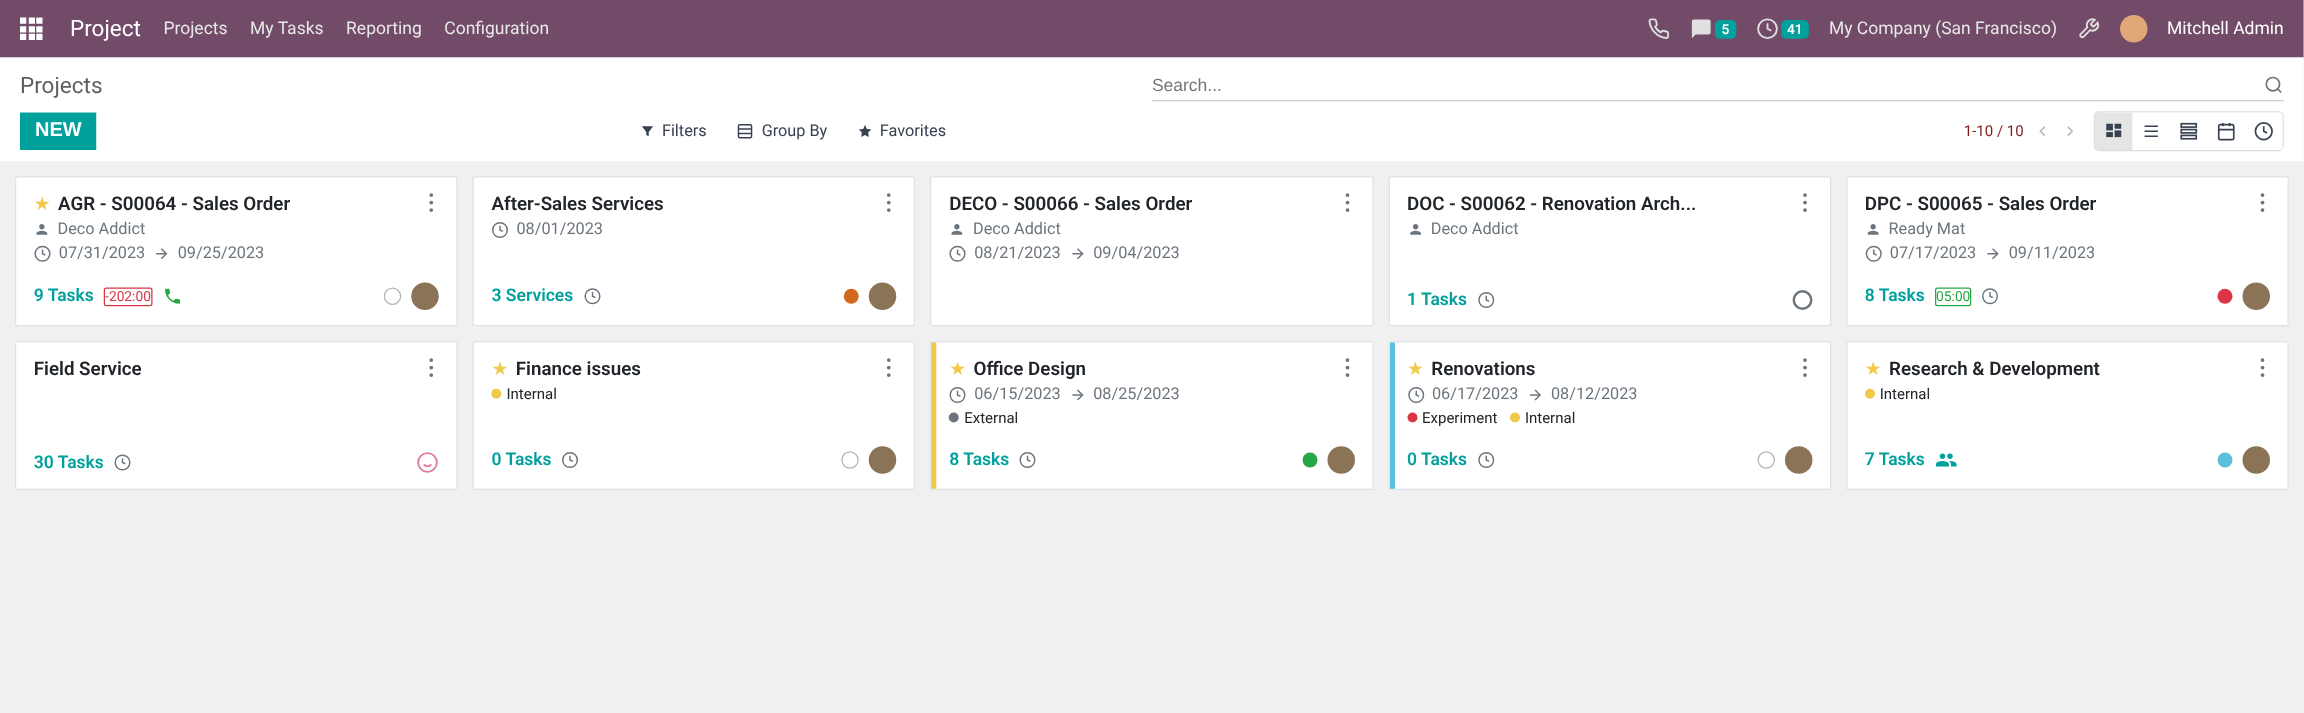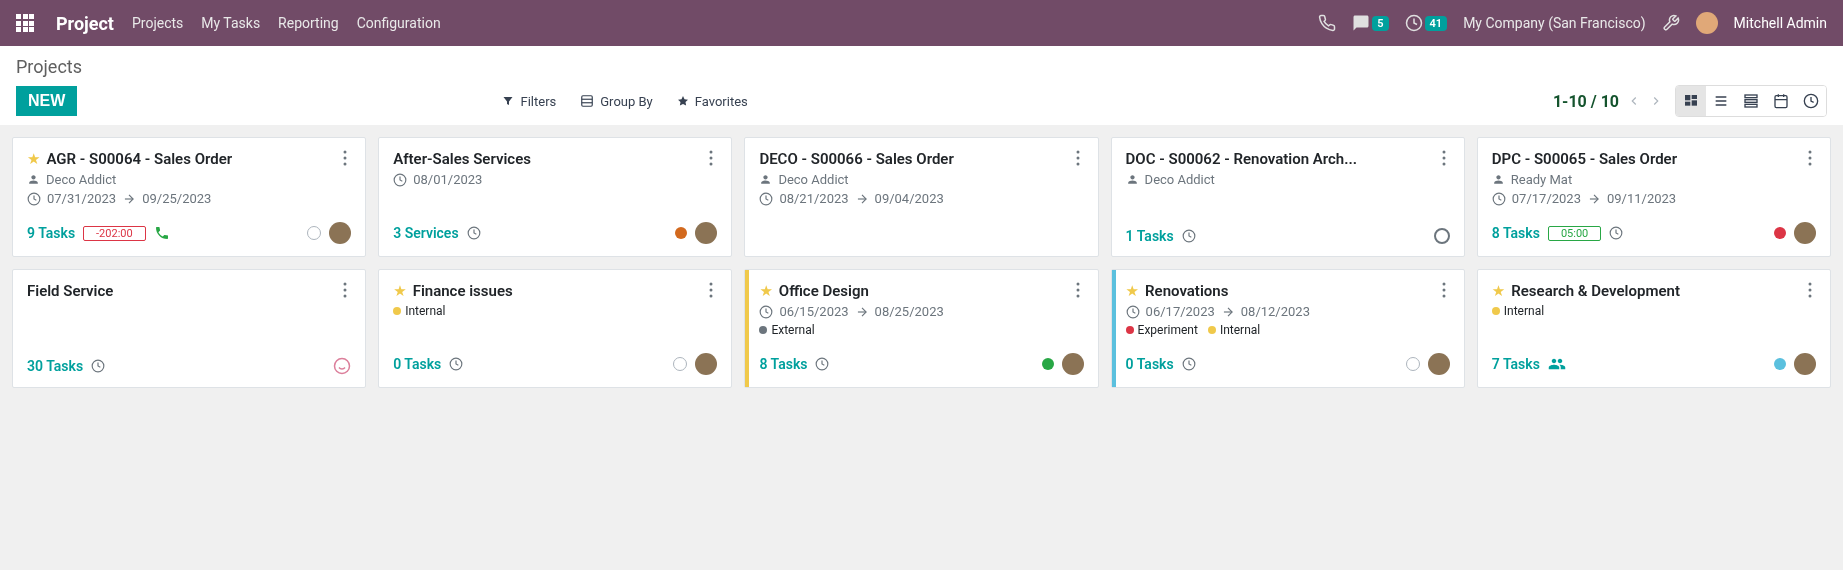--- a/index.html
+++ b/index.html
@@ -1,55 +1,55 @@
 <!DOCTYPE html>
 <html><head>
 <meta charset="utf-8">
 <style>
 * { margin: 0; padding: 0; box-sizing: border-box; }
 body { font-family: -apple-system, BlinkMacSystemFont, "Segoe UI", Roboto, sans-serif; background: #f0f0f0; font-size: 13px; color: #212529; }
 .navbar { background: #714b67; height: 46px; display: flex; align-items: center; padding: 0 16px; color: #fff; }
 .nav-left { display: flex; align-items: center; gap: 18px; }
 .app-icon { width: 18px; height: 18px; display: grid; grid-template-columns: repeat(3,1fr); grid-template-rows: repeat(3,1fr); gap: 1.5px; }
 .app-icon span { background: #fff; }
-.app-title { font-size: 18px; font-weight: 700; margin-left: 4px; }
+.app-title { font-size: 18px; font-weight: 400; margin-left: 4px; }
 .nav-link { color: #e9e9e9; font-size: 14px; cursor: pointer; }
 .nav-right { margin-left: auto; display: flex; align-items: center; gap: 16px; }
 .badge { background: #00a09d; color: #fff; font-size: 11px; border-radius: 4px; padding: 1px 5px; font-weight: 600; }
 .avatar-small { width: 22px; height: 22px; border-radius: 50%; background: #e0a878; }
 .icon-btn { color: #e0e0e0; cursor: pointer; display: flex; align-items: center; gap: 2px; }
 .company { font-size: 14px; color: #e9e9e9; }
 .user-name { font-size: 14px; }
 .control-panel { background: #fff; padding: 10px 16px 8px; }
 .cp-row1 { display: flex; align-items: center; }
 .breadcrumb { font-size: 18px; color: #5f5f5f; }
 .search-box { margin-left: auto; flex: 1; max-width: 50%; border-bottom: 1px solid #ccc; padding: 4px 0; display: flex; align-items: center; }
 .search-box input { border: none; outline: none; flex: 1; font-size: 14px; }
 .cp-row2 { display: flex; align-items: center; margin-top: 8px; }
 .new-btn { background: #00a09d; color: #fff; border: none; padding: 6px 12px; font-size: 16px; font-weight: 600; cursor: pointer; }
 .search-options { margin-left: auto; display: flex; gap: 24px; margin-right: 380px; }
 .s-opt { display: flex; align-items: center; gap: 6px; font-size: 13px; color: #374151; cursor: pointer; }
 .cp-right { margin-left: auto; display: flex; align-items: center; gap: 12px; }
-.pager { font-size: 16px; color: #14532d; display: flex; align-items: center; gap: 8px; font-weight: bold; }
+.pager { font-size: 12px; color: #7f1d1d; display: flex; align-items: center; gap: 8px; }
 .view-switcher { display: flex; border-radius: 4px; overflow: hidden; border: 1px solid #ddd; }
 .view-btn { width: 30px; height: 30px; display: flex; align-items: center; justify-content: center; cursor: pointer; background: #fff; }
 .view-btn.active { background: #e5e5e5; }
 .kanban { padding: 12px; display: grid; grid-template-columns: repeat(5, 1fr); gap: 12px; }
 .card { background: #fff; border: 1px solid #dee2e6; border-radius: 2px; padding: 12px 14px; position: relative; min-height: 110px; display: flex; flex-direction: column; }
 .card-accent { position: absolute; left: 0; top: 0; bottom: 0; width: 4px; }
 .card-header { display: flex; align-items: flex-start; }
 .star { color: #f0c94b; margin-right: 6px; font-size: 15px; cursor: pointer; }
 .card-title { font-weight: 600; font-size: 15px; color: #212529; flex: 1; white-space: nowrap; overflow: hidden; text-overflow: ellipsis; }
 .card-menu { color: #6c757d; cursor: pointer; padding: 0 4px; }
 .card-line { display: flex; align-items: center; gap: 6px; color: #6c757d; font-size: 13px; margin-top: 4px; }
 .tag { font-size: 12px; display: inline-flex; align-items: center; gap: 4px; margin-top: 4px; }
 .tag-dot { width: 8px; height: 8px; border-radius: 50%; }
 .card-footer { display: flex; align-items: center; margin-top: auto; padding-top: 16px; gap: 8px; }
 .task-count { color: #00a09d; font-weight: 600; font-size: 14px; cursor: pointer; }
-.time-badge { border: 1px solid; font-size: 11px; padding: 0 12px; border-radius: 2px; }
+.time-badge { border: 1px solid; font-size: 11px; padding: 0 0; border-radius: 2px; }
 .time-badge.green { color: #28a745; border-color: #28a745; }
 .time-badge.red { color: #dc3545; border-color: #dc3545; }
 .footer-right { margin-left: auto; display: flex; align-items: center; gap: 8px; }
 .avatar-tiny { width: 22px; height: 22px; border-radius: 50%; background: #8b7355; }
 .state-circle { width: 14px; height: 14px; border-radius: 50%; border: 1px solid #adb5bd; }
 svg { display: block; }
 </style>
 </head>
 <body>
 
@@ -98,20 +98,27 @@
         </svg>
       </div>
     <div class="avatar-small"></div>
     <div class="user-name">Mitchell Admin</div>
   </div>
 </div>
 
 <div class="control-panel">
   <div class="cp-row1">
     <div class="breadcrumb">Projects</div>
+    <div class="search-box">
+      <input type="text" placeholder="Search..." style="">
+      <svg width="16" height="16" viewBox="0 0 24 24" fill="none" stroke="#6c757d" stroke-width="2">
+          <circle cx="11" cy="11" r="8"></circle>
+          <line x1="21" y1="21" x2="16.65" y2="16.65"></line>
+        </svg>
+    </div>
   </div>
   <div class="cp-row2">
     <button class="new-btn">NEW</button>
     <div class="search-options">
       <div class="s-opt">
           <svg width="12" height="12" viewBox="0 0 24 24" fill="#374151">
             <path d="M3 4h18l-7 9v7l-4-2v-5z"></path>
           </svg>
           <span>Filters</span>
         </div>

